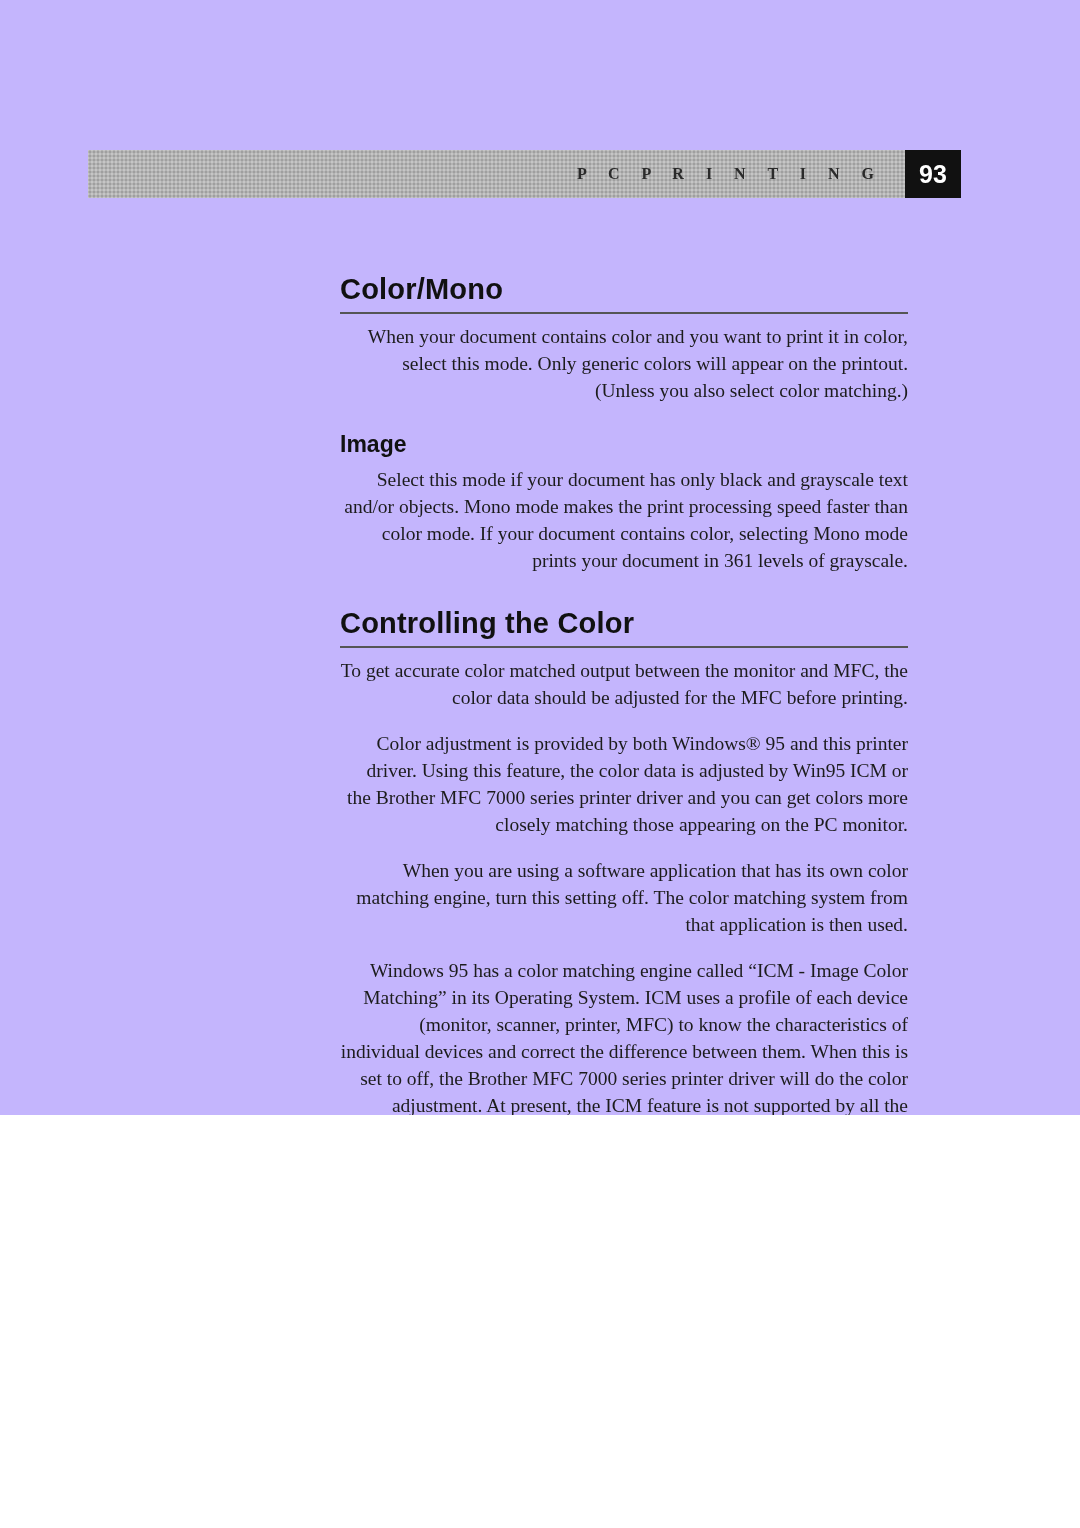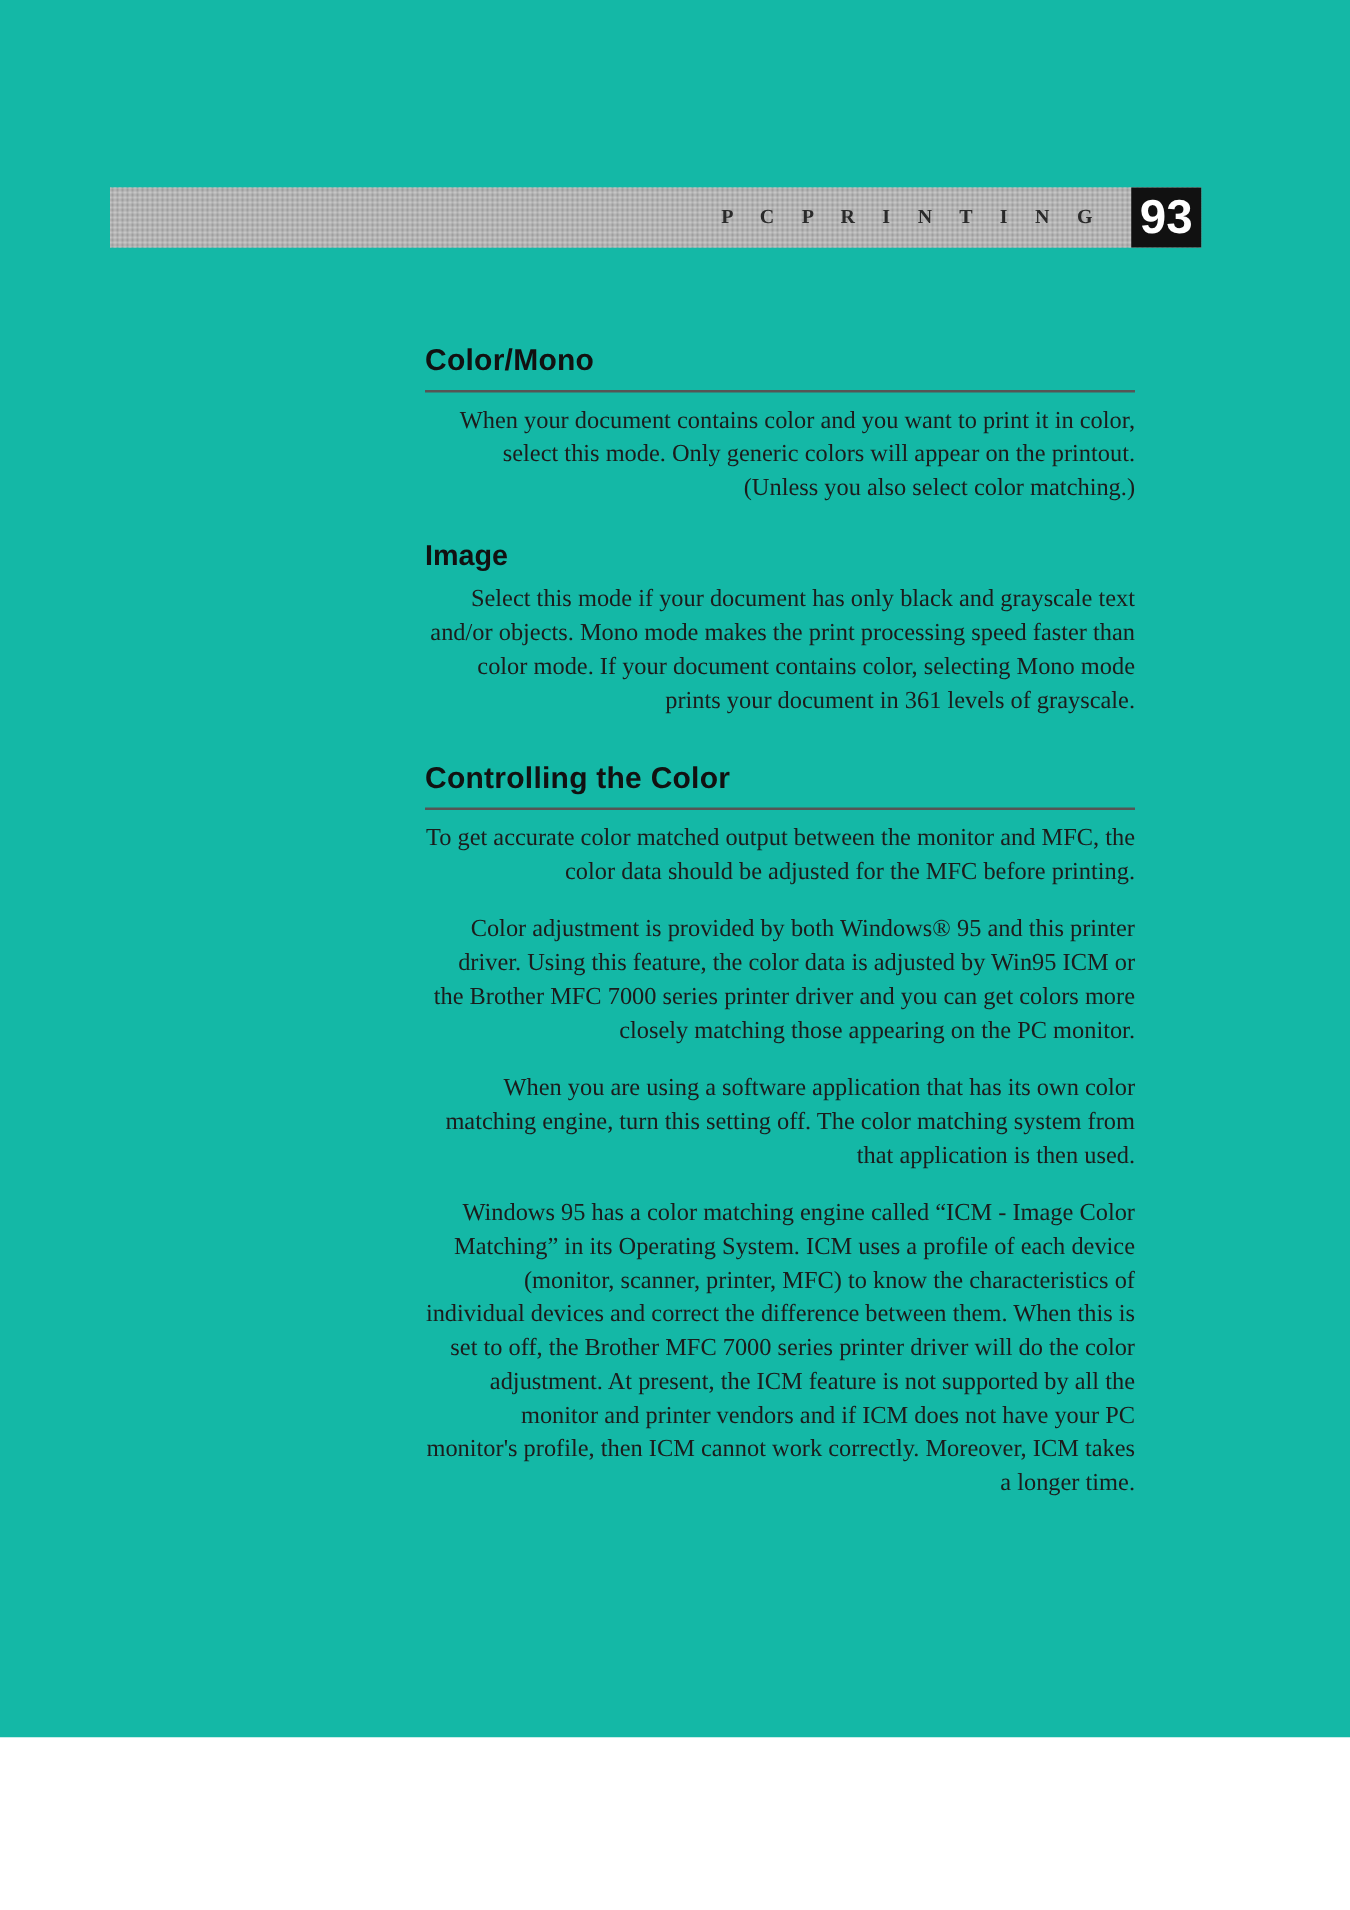--- a/index.html
+++ b/index.html
@@ -3,22 +3,22 @@
 <meta charset="utf-8">
 <style>
   html, body {
     margin: 0;
     padding: 0;
     background: #ffffff;
   }
   .page {
     position: relative;
     width: 1080px;
-    height: 1390px;
-    background: #14b8a6;
+    height: 1115px;
+    background: #c4b5fd;
     font-family: "Liberation Serif", serif;
     color: #1c1c1c;
     overflow: hidden;
   }
   
   .header-bar {
     position: absolute;
     left: 88px;
     top: 150px;
     width: 873px;
@@ -45,34 +45,34 @@
   .page-number-box {
     width: 56px;
     height: 48px;
     background: #111111;
     color: #ffffff;
     display: flex;
     align-items: center;
     justify-content: center;
     font-family: "Liberation Sans", sans-serif;
     font-weight: 700;
-    font-size: 38px;
+    font-size: 25px;
     flex: 0 0 auto;
   }
   
   .content {
     position: absolute;
     left: 340px;
     top: 198px;
     width: 568px;
   }
   .section-heading {
     font-family: "Liberation Sans", sans-serif;
     font-weight: 700;
-    font-size: 24px;
+    font-size: 29px;
     letter-spacing: 0.2px;
     color: #111111;
     margin: 0;
     line-height: 36px;
   }
   .heading-rule {
     border: none;
     border-top: 2px solid #555555;
     margin: 5px 0 0 0;
     width: 568px;

